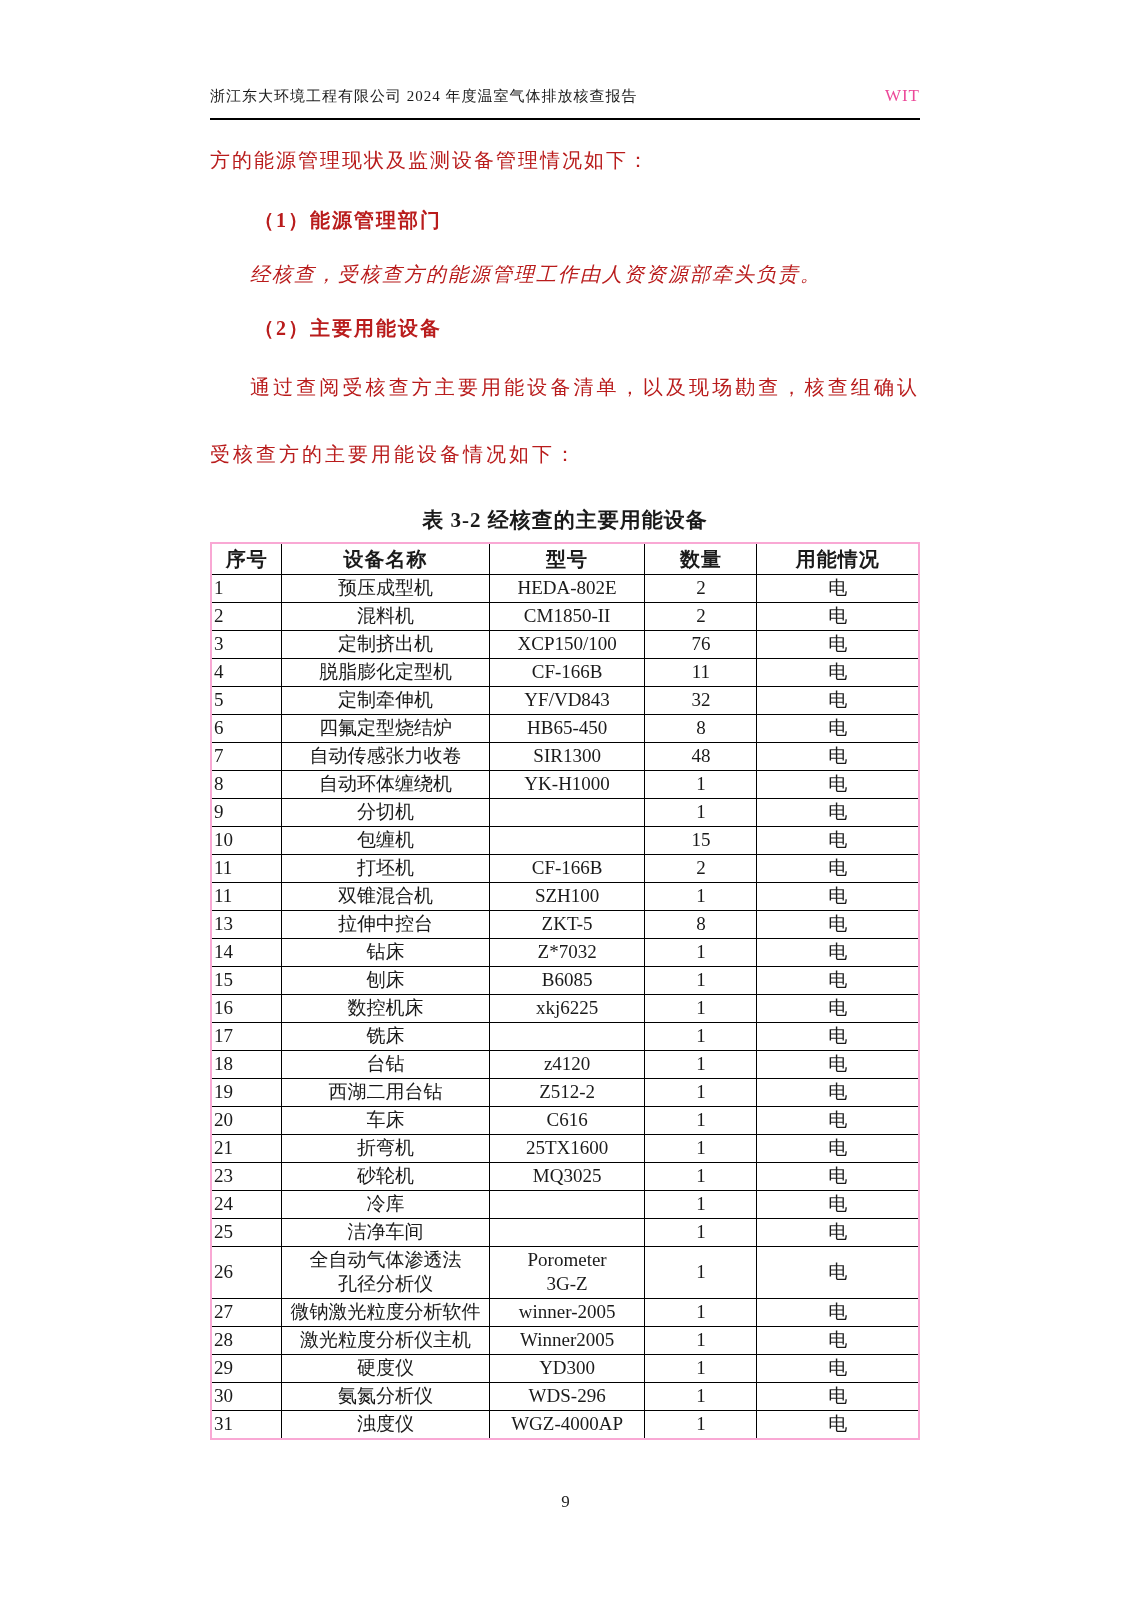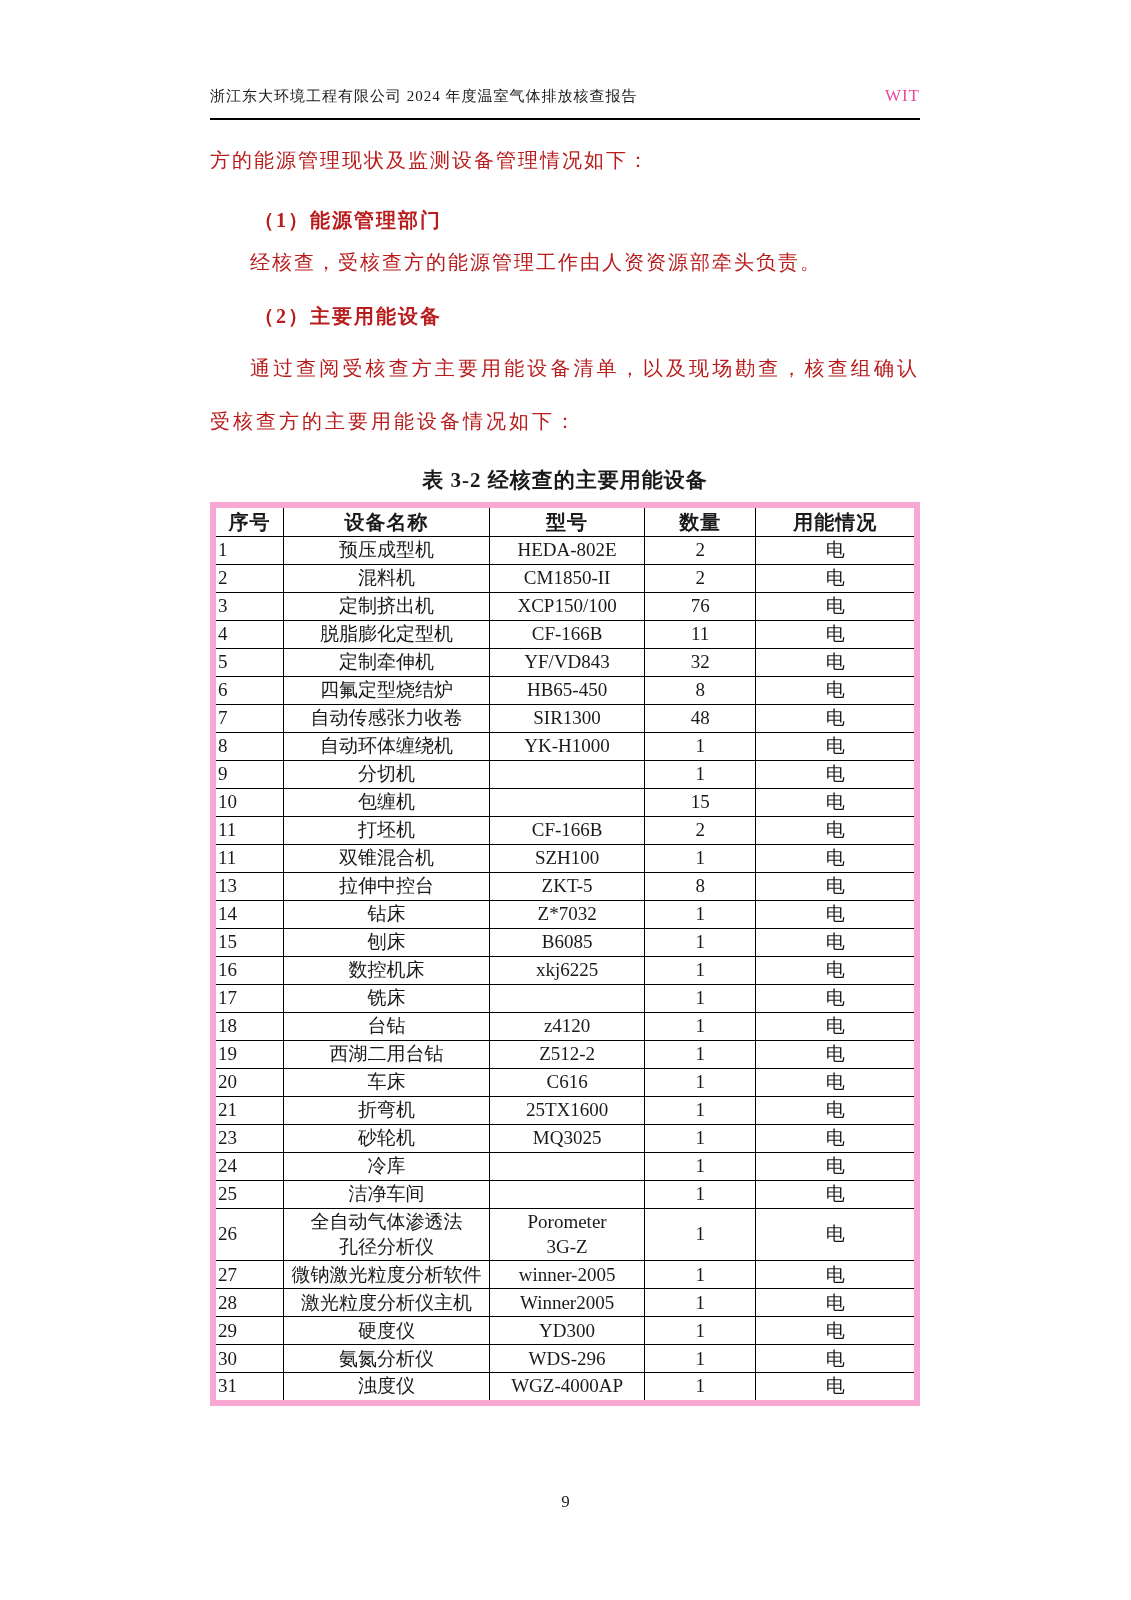--- a/index.html
+++ b/index.html
@@ -48,43 +48,44 @@
   }
   .para-continuation { margin-top: 26px; }
   .heading {
     font-weight: bold;
     text-indent: 2.2em;
     letter-spacing: 2px;
   }
   .heading-1 { margin-top: 32px; }
   .heading-2 { margin-top: 26px; }
   .para-indent {
-    margin-top: 14px;
+    margin-top: 26px;
     text-indent: 2em;
+    font-style: italic;
   }
   .para-justify {
     margin-top: 12px;
     text-indent: 2em;
     text-align: justify;
     letter-spacing: 3px;
-    line-height: 53px;
+    line-height: 67px;
   }
   
   .table-title {
     margin-top: 18px;
     text-align: center;
     font-weight: bold;
     font-size: 21px;
     letter-spacing: 1px;
   }
   table.equipment {
     margin-top: 8px;
     width: 100%;
     border-collapse: collapse;
-    border: 6px solid #f9a8d4;
+    border: 2px solid #f9a8d4;
     table-layout: fixed;
   }
   table.equipment th, table.equipment td {
     border: 1px solid #000;
     font-size: 19px;
     text-align: center;
     vertical-align: middle;
     height: 28px;
     padding: 1px 3px;
     line-height: 1.3;

